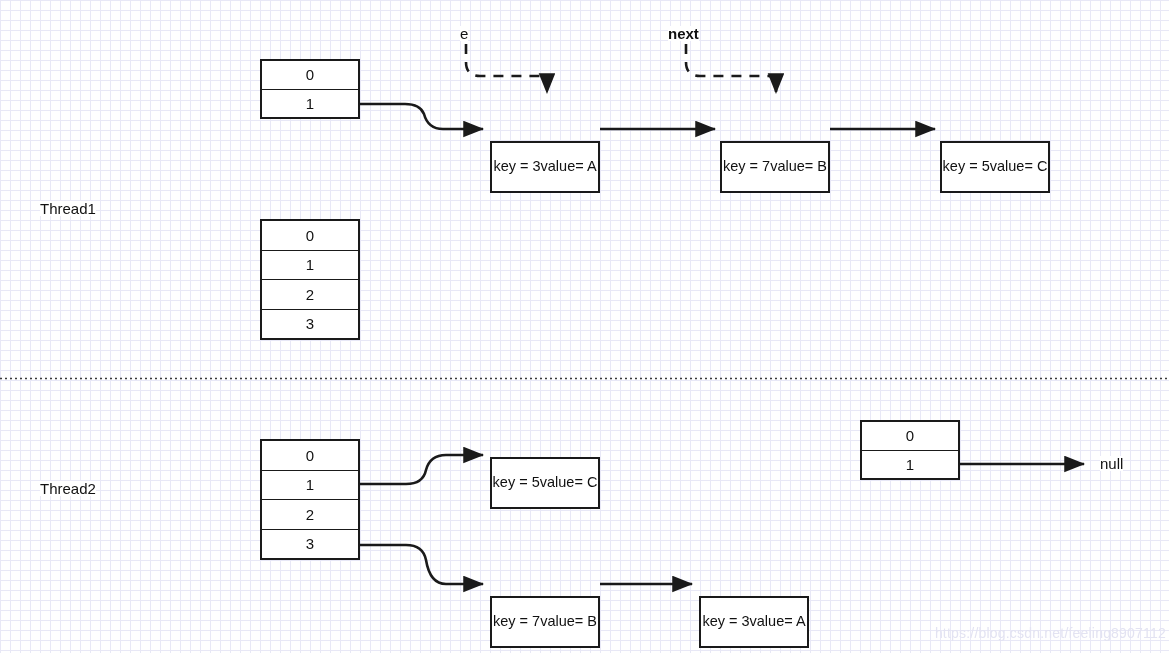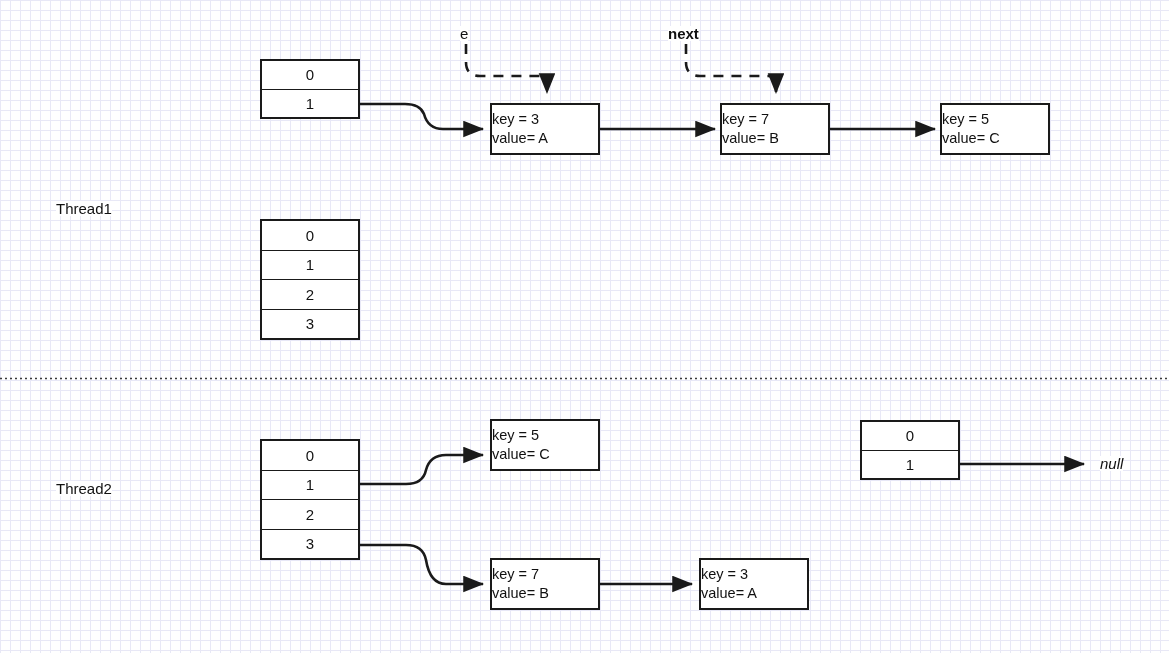--- a/index.html
+++ b/index.html
@@ -37,46 +37,46 @@
     border-bottom:1.5px solid #1a1a1a;
     line-height:1;
   }
   .cell:last-child{border-bottom:none;}
 
   .node{
     position:absolute;
     box-sizing:border-box;
     border:2px solid #1a1a1a;
     background:#ffffff;
-    display:flex;flex-direction:column;
-    align-items:flex-start;justify-content:center;
+    display:flex;flex-direction:row;
+    align-items:center;justify-content:center;
     font-size:14.5px;color:#111111;
     line-height:1.32;
+    margin-top:38px;
   }
 
   .caption{
     position:absolute;
     font-size:15px;color:#111111;
     background:#ffffff;
     white-space:nowrap;
     line-height:1;
-    margin-left:16px;
   }
   .ptr-label{
     position:absolute;
     font-size:15px;color:#111111;
     background:#ffffff;
     white-space:nowrap;
     line-height:1;
   }
   .nulltext{
     position:absolute;
     font-size:15px;color:#111111;
     background:#ffffff;
-    white-space:nowrap;line-height:1;font-style:italic;
+    white-space:nowrap;line-height:1;
   }
   .watermark{
     position:absolute;
     right:3px;bottom:12px;
     font-size:14px;
     color:#e3e3f2;
     white-space:nowrap;
     letter-spacing:.2px;
   }
 </style>
@@ -168,13 +168,14 @@
     <span>value= A</span>
   </div>
 
   <div class="box" style="left:860px;top:420px;width:100px;height:60px;">
     <div class="cell">0</div>
     <div class="cell">1</div>
   </div>
 
   <div class="nulltext" style="left:1100px;top:456px;">null</div>
 
+  <div class="watermark">https://blog.csdn.net/feeling8907112</div>
 </div>
 
 </body></html>

